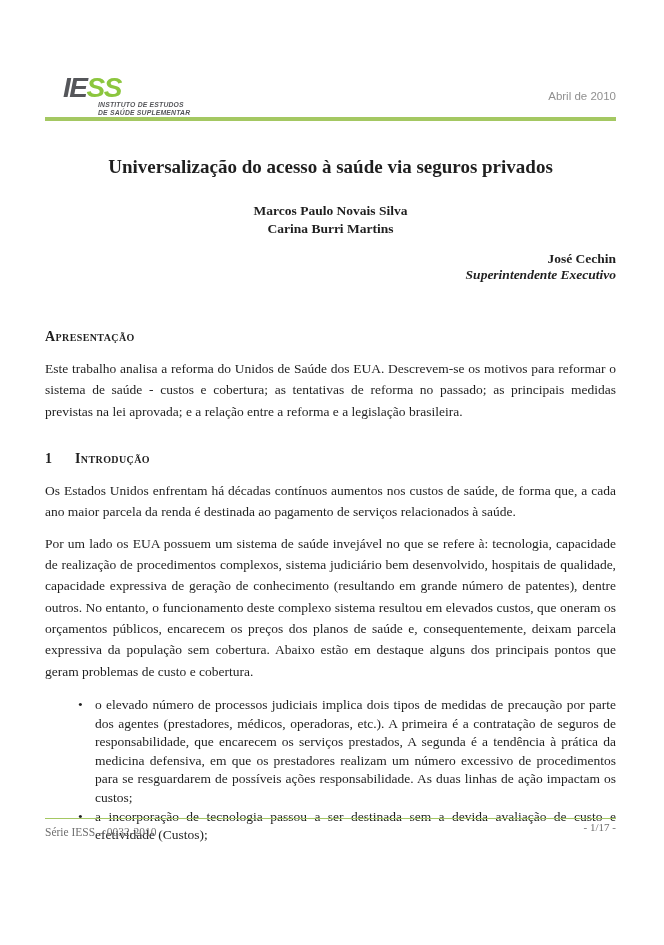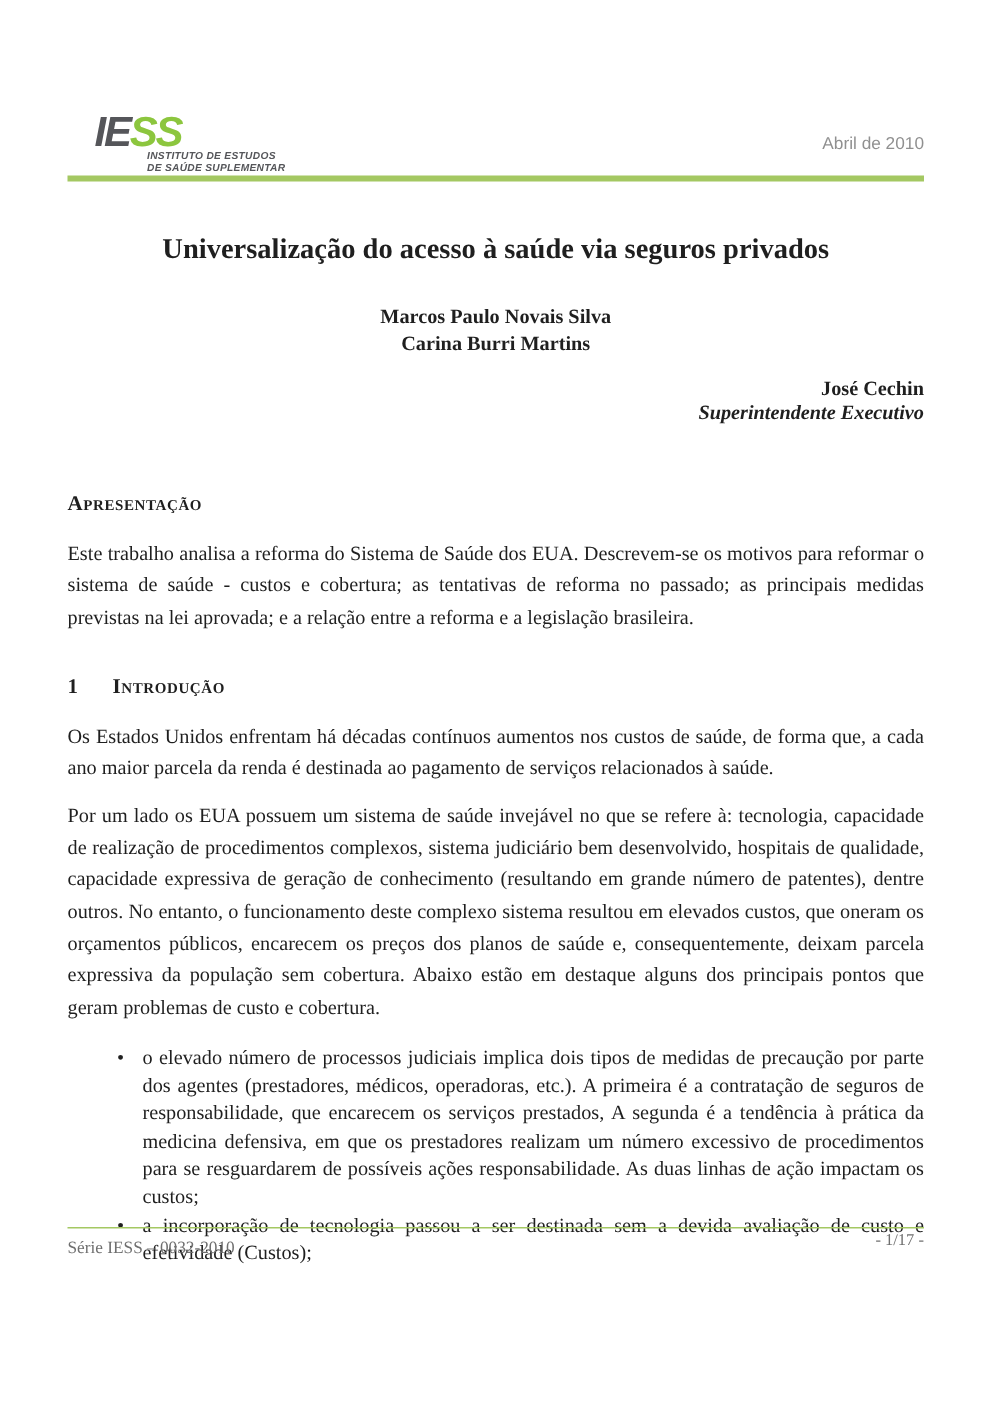--- a/index.html
+++ b/index.html
@@ -89,21 +89,21 @@
       <div>Carina Burri Martins</div>
     </div>
 
     <div class="signatory">
       <div class="sig-name">José Cechin</div>
       <div class="sig-role">Superintendente Executivo</div>
     </div>
 
     <h2 class="section-heading"><span>Apresentação</span></h2>
 
-    <p class="body-par">Este trabalho analisa a reforma do Sistema de Saúde dos EUA. Descrevem-se os motivos para reformar o sistema de saúde - custos e cobertura; as tentativas de reforma no passado; as principais medidas previstas na lei aprovada; e a relação entre a reforma e a legislação brasileira.</p>
+    <p class="body-par">Este trabalho analisa a reforma do Unidos de Saúde dos EUA. Descrevem-se os motivos para reformar o sistema de saúde - custos e cobertura; as tentativas de reforma no passado; as principais medidas previstas na lei aprovada; e a relação entre a reforma e a legislação brasileira.</p>
 
     <h2 class="section-heading"><span class="sec-num">1</span><span>Introdução</span></h2>
 
     <p class="body-par">Os Estados Unidos enfrentam há décadas contínuos aumentos nos custos de saúde, de forma que, a cada ano maior parcela da renda é destinada ao pagamento de serviços relacionados à saúde.</p>
     <p class="body-par">Por um lado os EUA possuem um sistema de saúde invejável no que se refere à: tecnologia, capacidade de realização de procedimentos complexos, sistema judiciário bem desenvolvido, hospitais de qualidade, capacidade expressiva de geração de conhecimento (resultando em grande número de patentes), dentre outros. No entanto, o funcionamento deste complexo sistema resultou em elevados custos, que oneram os orçamentos públicos, encarecem os preços dos planos de saúde e, consequentemente, deixam parcela expressiva da população sem cobertura. Abaixo estão em destaque alguns dos principais pontos que geram problemas de custo e cobertura.</p>
 
     <ul class="bullets">
       <li>o elevado número de processos judiciais implica dois tipos de medidas de precaução por parte dos agentes (prestadores, médicos, operadoras, etc.). A primeira é a contratação de seguros de responsabilidade, que encarecem os serviços prestados, A segunda é a tendência à prática da medicina defensiva, em que os prestadores realizam um número excessivo de procedimentos para se resguardarem de possíveis ações responsabilidade. As duas linhas de ação impactam os custos;</li>
       <li>a incorporação de tecnologia passou a ser destinada sem a devida avaliação de custo e efetividade (Custos);</li>
     </ul>

